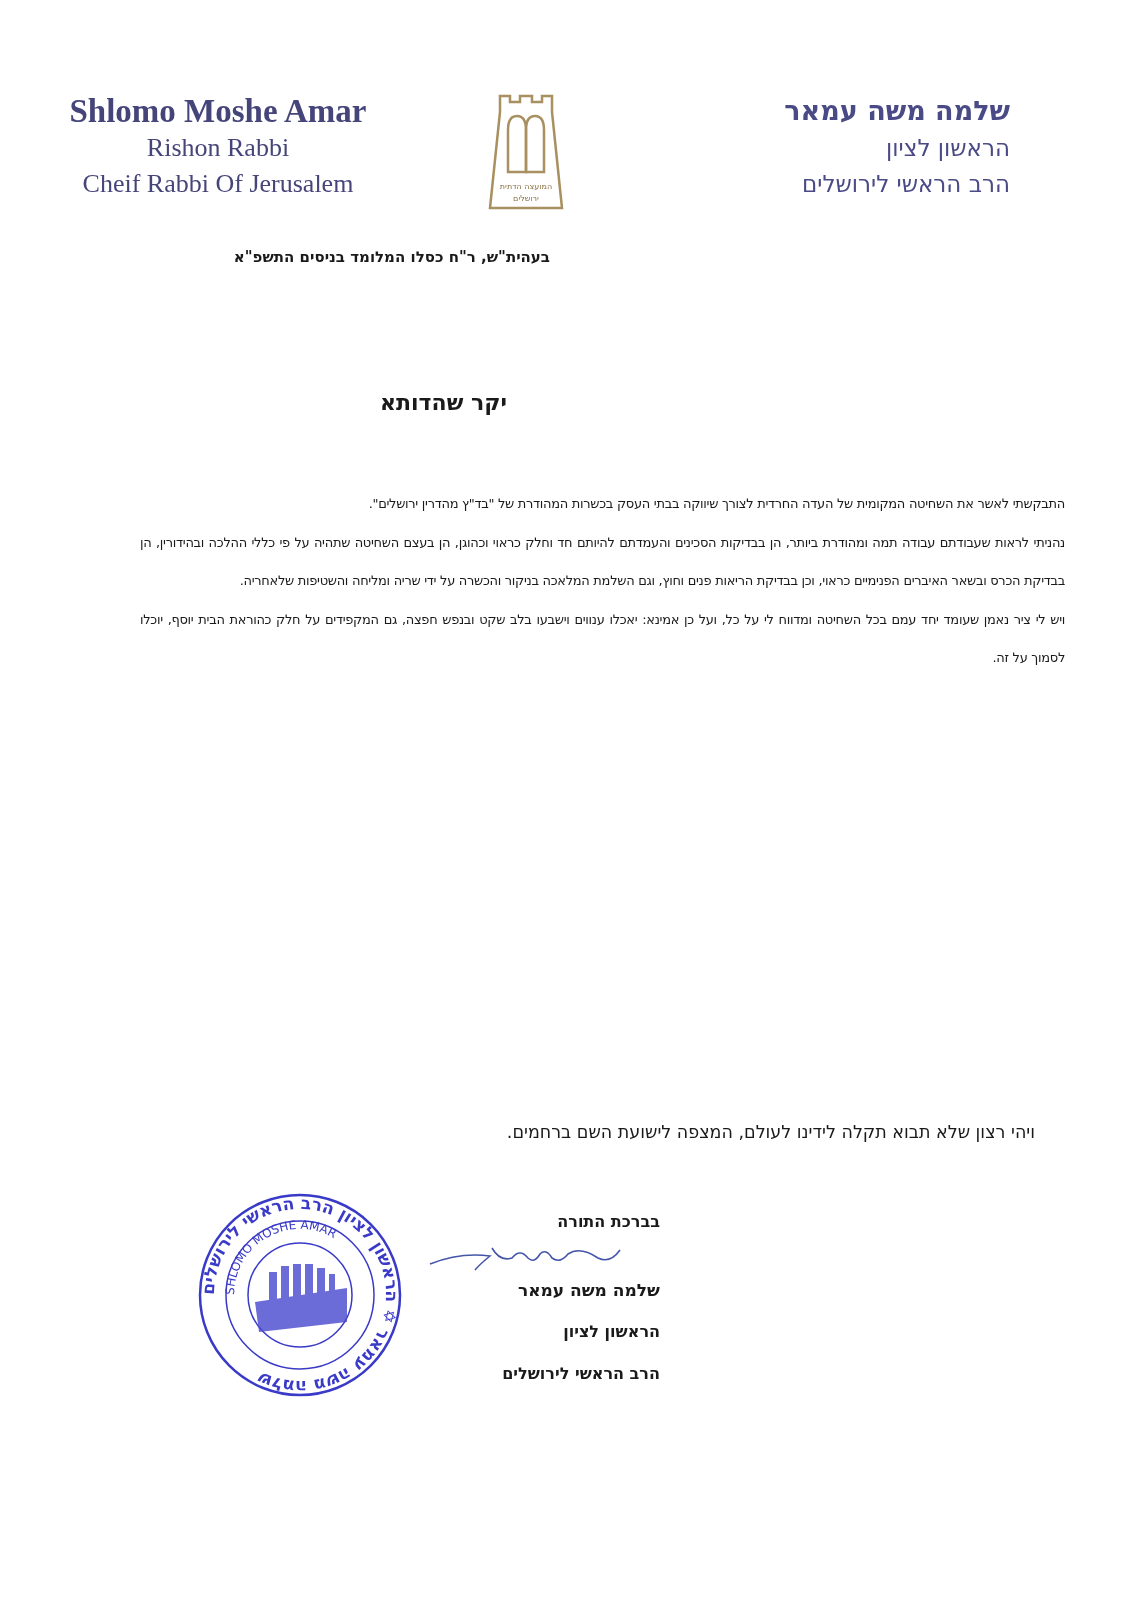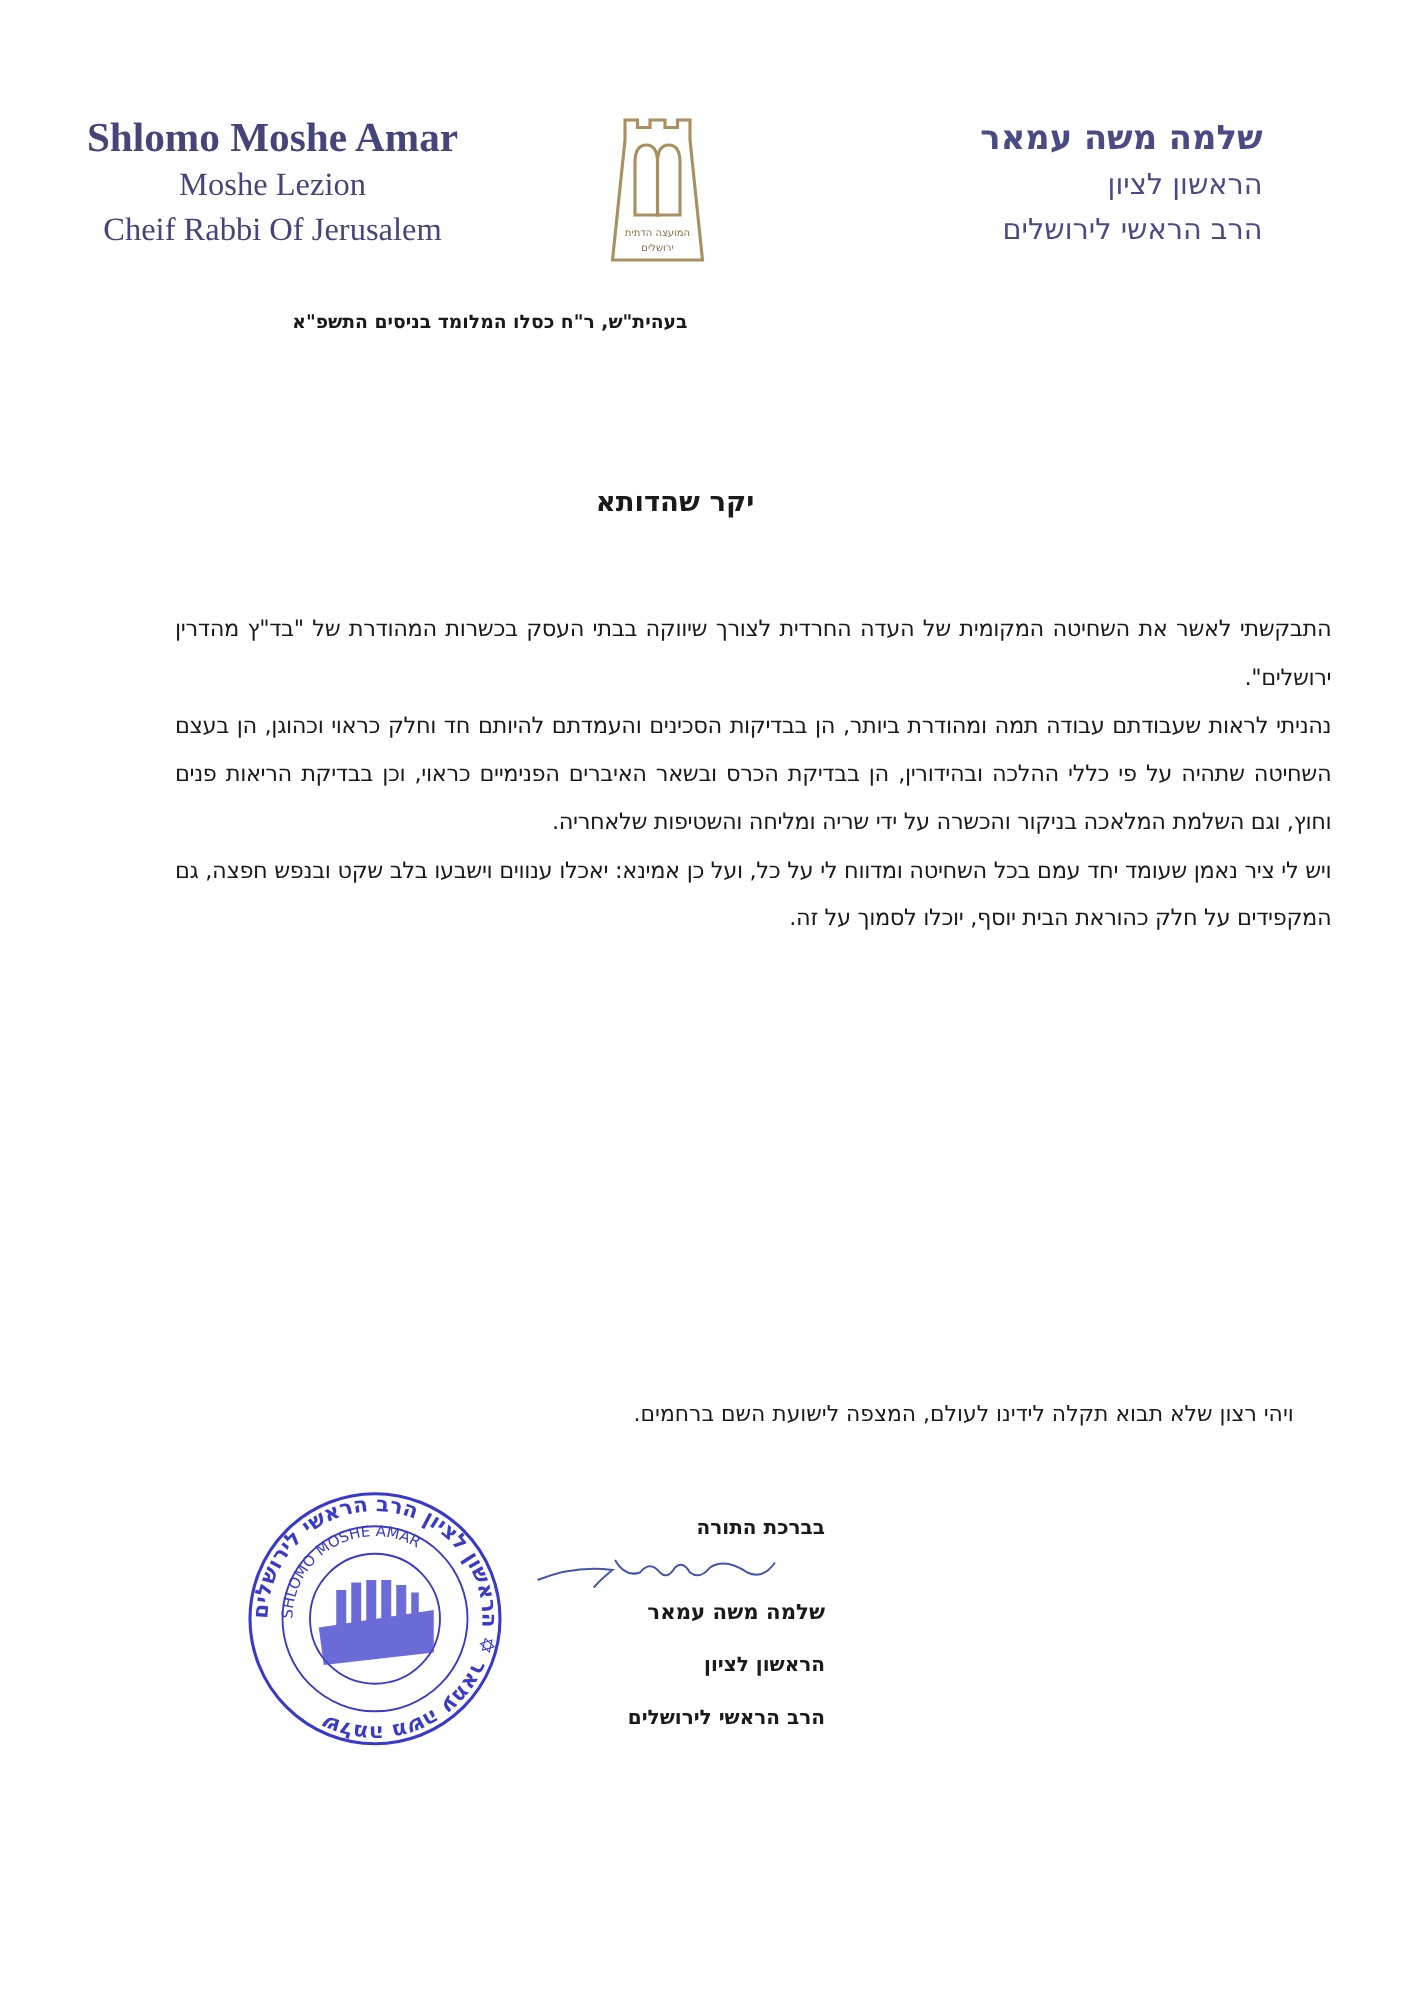--- a/index.html
+++ b/index.html
@@ -5,38 +5,38 @@
   html, body { margin:0; padding:0; background:#ffffff; }
   body { width:1131px; height:1600px; position:relative; overflow:hidden; font-family:"Liberation Serif", serif; color:#1a1a1a; }
   .lh-en { position:absolute; left:48px; top:92px; width:340px; text-align:center; color:#46457a; }
   .lh-en .name { font-size:33px; font-weight:bold; line-height:38px; }
   .lh-en .sub { font-size:26px; line-height:36px; }
   .lh-he { position:absolute; left:735px; top:92px; width:275px; text-align:right; direction:rtl; color:#4a4a86; font-family:"DejaVu Sans", sans-serif; }
   .lh-he .name { font-size:27px; font-weight:bold; line-height:38px; }
   .lh-he .sub { font-size:23px; line-height:36px; }
   .logo { position:absolute; left:486px; top:92px; width:80px; height:118px; }
   .date { position:absolute; left:160px; top:248px; width:390px; text-align:right; direction:rtl; font-size:15px; font-weight:bold; font-family:"DejaVu Sans", sans-serif; }
-  .title { position:absolute; left:380px; top:390px; width:320px; text-align:center; direction:rtl; font-size:22px; font-weight:bold; font-family:"DejaVu Sans", sans-serif; }
-  .body { position:absolute; left:140px; top:485px; width:925px; direction:rtl; text-align:justify; text-align-last:right; font-size:18px; line-height:38.5px; font-family:"DejaVu Sans", sans-serif; letter-spacing:-0.3px; }
+  .title { position:absolute; left:380px; top:390px; width:320px; text-align:left; direction:rtl; font-size:22px; font-weight:bold; font-family:"DejaVu Sans", sans-serif; }
+  .body { position:absolute; left:140px; top:485px; width:925px; direction:rtl; text-align:justify; text-align-last:right; font-size:13px; line-height:38.5px; font-family:"DejaVu Sans", sans-serif; letter-spacing:-0.3px; }
   .body p { margin:0; }
   .closing { position:absolute; left:300px; top:1122px; width:735px; direction:rtl; font-size:17.5px; font-family:"DejaVu Sans", sans-serif; }
   .sig { position:absolute; left:420px; top:1210px; width:240px; direction:rtl; font-family:"DejaVu Sans", sans-serif; font-weight:bold; }
   .sig .l1 { font-size:16px; line-height:24px; }
   .sig .scribble { height:40px; }
   .sig .l2 { font-size:17px; line-height:24px; margin-top:4px; }
   .sig .l3 { font-size:16px; line-height:24px; margin-top:18px; }
   .sig .l4 { font-size:16px; line-height:24px; margin-top:18px; }
   .stamp { position:absolute; left:197px; top:1192px; width:206px; height:206px; }
 </style>
 </head>
 <body>
 
 <div class="lh-en">
   <div class="name">Shlomo Moshe Amar</div>
-  <div class="sub">Moshe Lezion</div>
+  <div class="sub">Rishon Rabbi</div>
   <div class="sub">Cheif Rabbi Of Jerusalem</div>
 </div>
 
 <div class="logo">
   <svg width="80" height="118" viewBox="0 0 80 118">
     <g fill="none" stroke="#a89060" stroke-width="2.5">
       <path d="M4 116 L14 20 L14 4 L24 4 L24 10 L34 10 L34 4 L46 4 L46 10 L56 10 L56 4 L66 4 L66 20 L76 116 Z"></path>
       <path d="M22 80 L22 38 Q22 24 31 24 Q40 24 40 38 L40 80 Z"></path>
       <path d="M40 80 L40 38 Q40 24 49 24 Q58 24 58 38 L58 80 Z"></path>
     </g>

